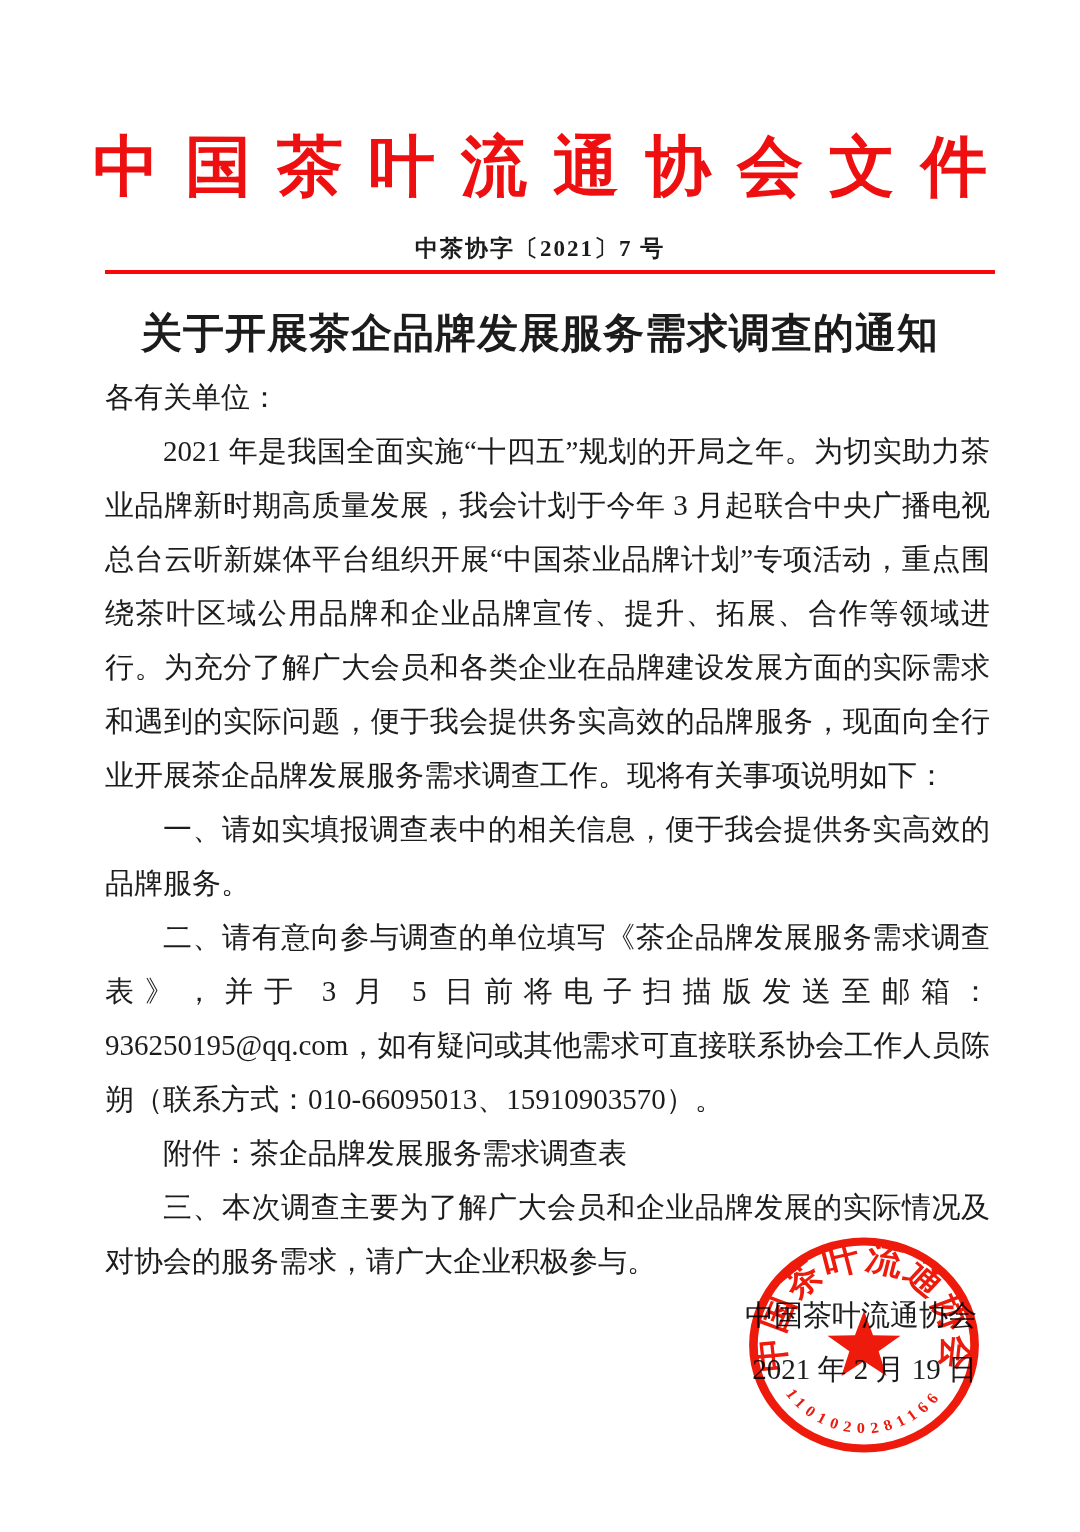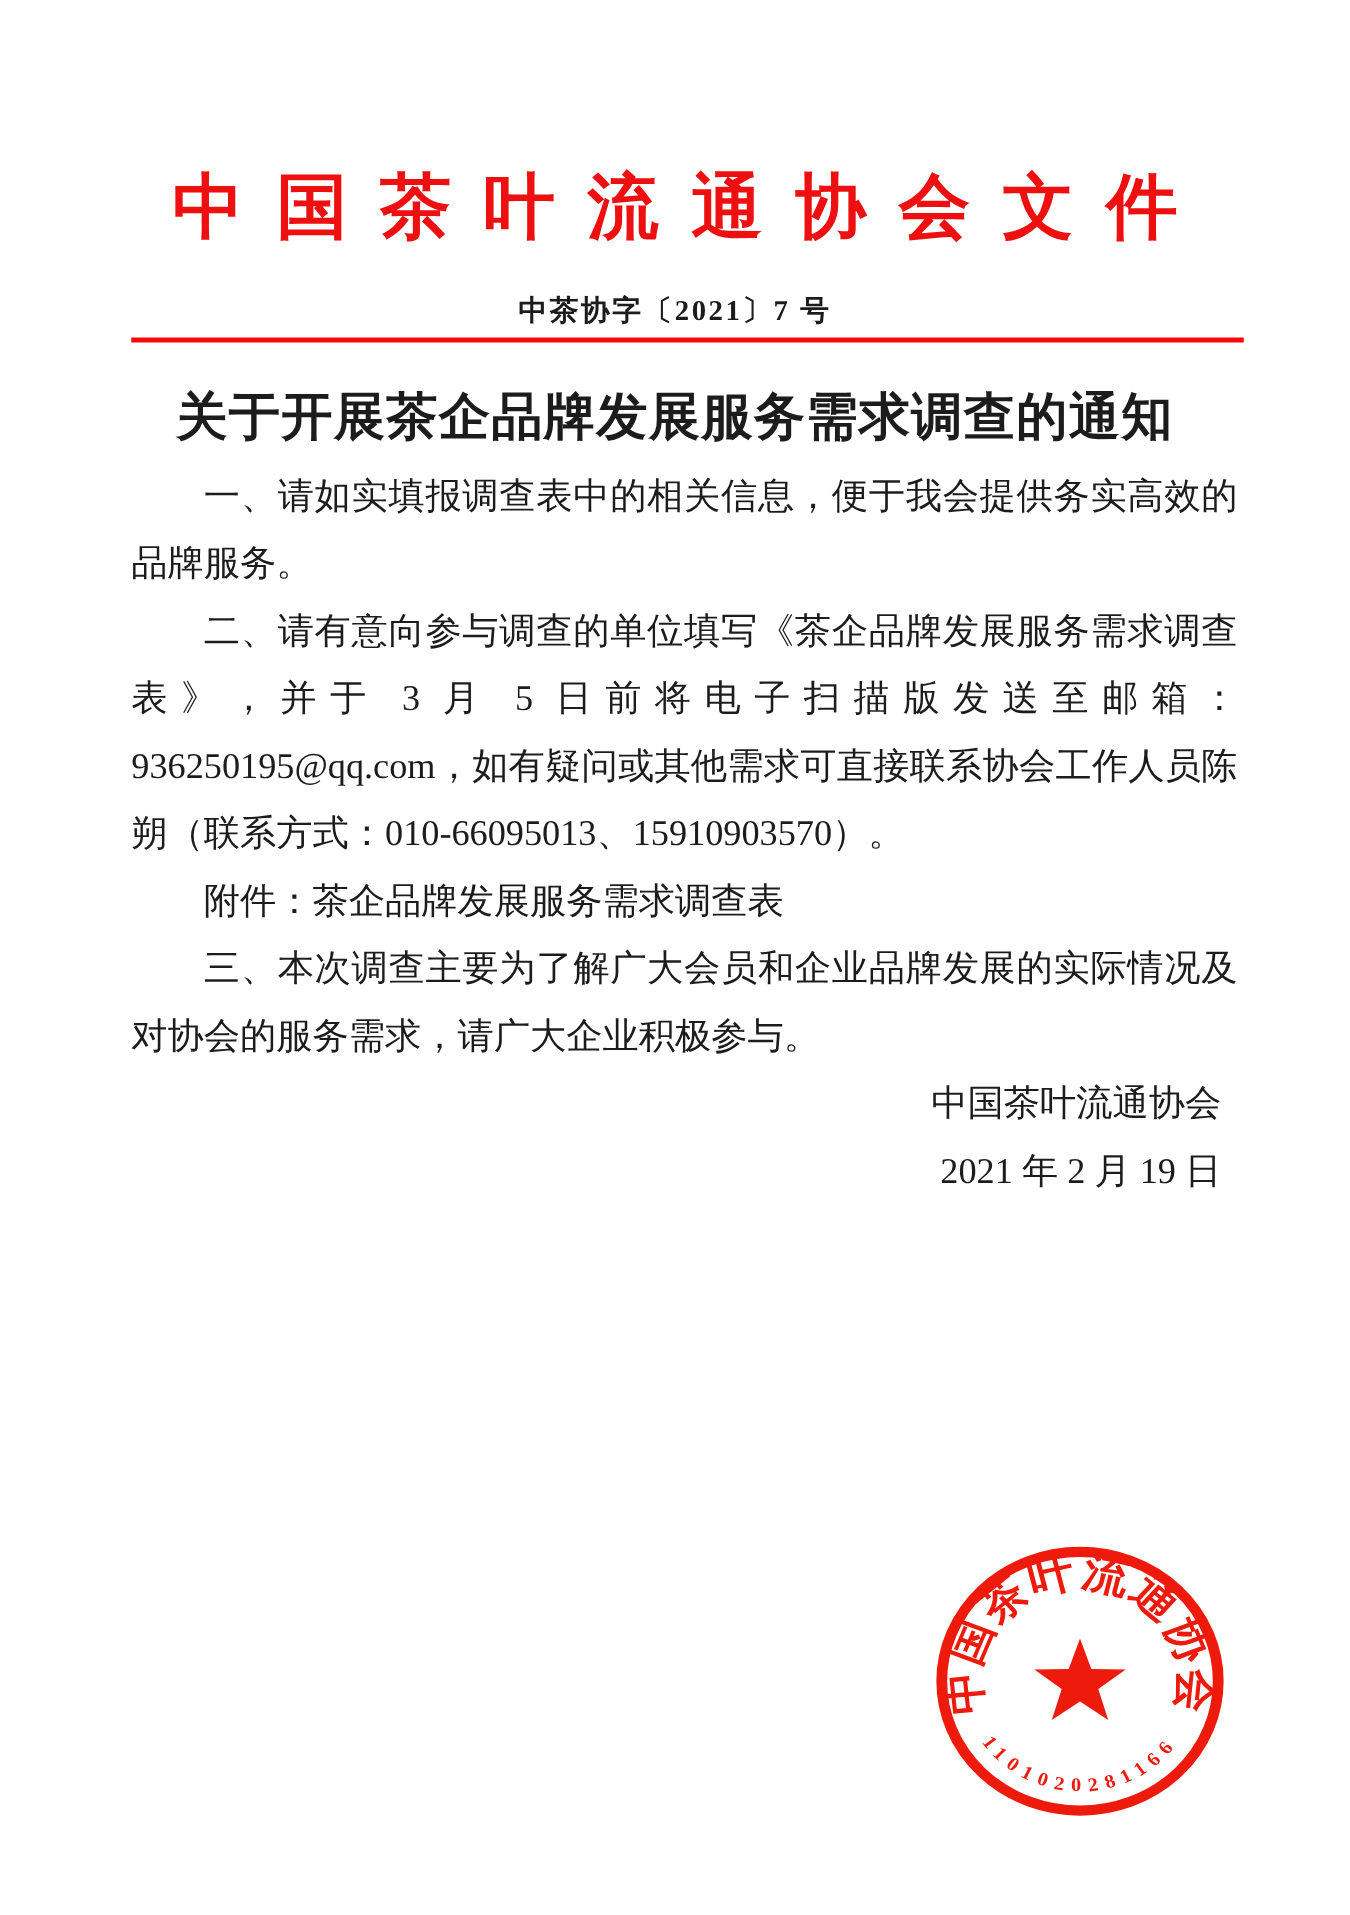--- a/index.html
+++ b/index.html
@@ -11,21 +11,21 @@
     overflow:hidden;
     font-family:"Liberation Serif", serif;
     color:var(--ink,#1c1c1c);
   }
   
   .org-title {
     padding-top:136px;
     text-align:center;
     font-family:"Liberation Serif", serif;
     font-weight:700;
-    font-size:57px;
+    font-size:66px;
     line-height:62px;
     color:var(--header-red,#ee1010);
     letter-spacing:26px;
     text-indent:26px;
     white-space:nowrap;
   }
   .doc-number {
     margin-top:36px;
     text-align:center;
     font-weight:700;
@@ -77,20 +77,22 @@
 
   <div class="org-title">中国茶叶流通协会文件</div>
 
   <div class="doc-number">中茶协字〔2021〕7 号</div>
 
   <div class="red-divider"></div>
 
   <div class="doc-title">关于开展茶企品牌发展服务需求调查的通知</div>
 
   <div class="body-text">
+    <p>各有关单位：</p>
+    <p class="indent">2021 年是我国全面实施“十四五”规划的开局之年。为切实助力茶业品牌新时期高质量发展，我会计划于今年 3 月起联合中央广播电视总台云听新媒体平台组织开展“中国茶业品牌计划”专项活动，重点围绕茶叶区域公用品牌和企业品牌宣传、提升、拓展、合作等领域进行。为充分了解广大会员和各类企业在品牌建设发展方面的实际需求和遇到的实际问题，便于我会提供务实高效的品牌服务，现面向全行业开展茶企品牌发展服务需求调查工作。现将有关事项说明如下：</p>
     <p class="indent">一、请如实填报调查表中的相关信息，便于我会提供务实高效的品牌服务。</p>
     <p class="indent">二、请有意向参与调查的单位填写《茶企品牌发展服务需求调查表》，并于 3 月 5 日前将电子扫描版发送至邮箱：936250195@qq.com，如有疑问或其他需求可直接联系协会工作人员陈朔（联系方式：010-66095013、15910903570）。</p>
     <p class="indent">附件：茶企品牌发展服务需求调查表</p>
     <p class="indent">三、本次调查主要为了解广大会员和企业品牌发展的实际情况及对协会的服务需求，请广大企业积极参与。</p>
     <p class="sign-line">中国茶叶流通协会</p>
     <p class="sign-line">2021 年 2 月 19 日</p>
   </div>
 
   <svg class="seal" viewBox="0 0 260 260" preserveAspectRatio="none" aria-hidden="true">
     <defs>

